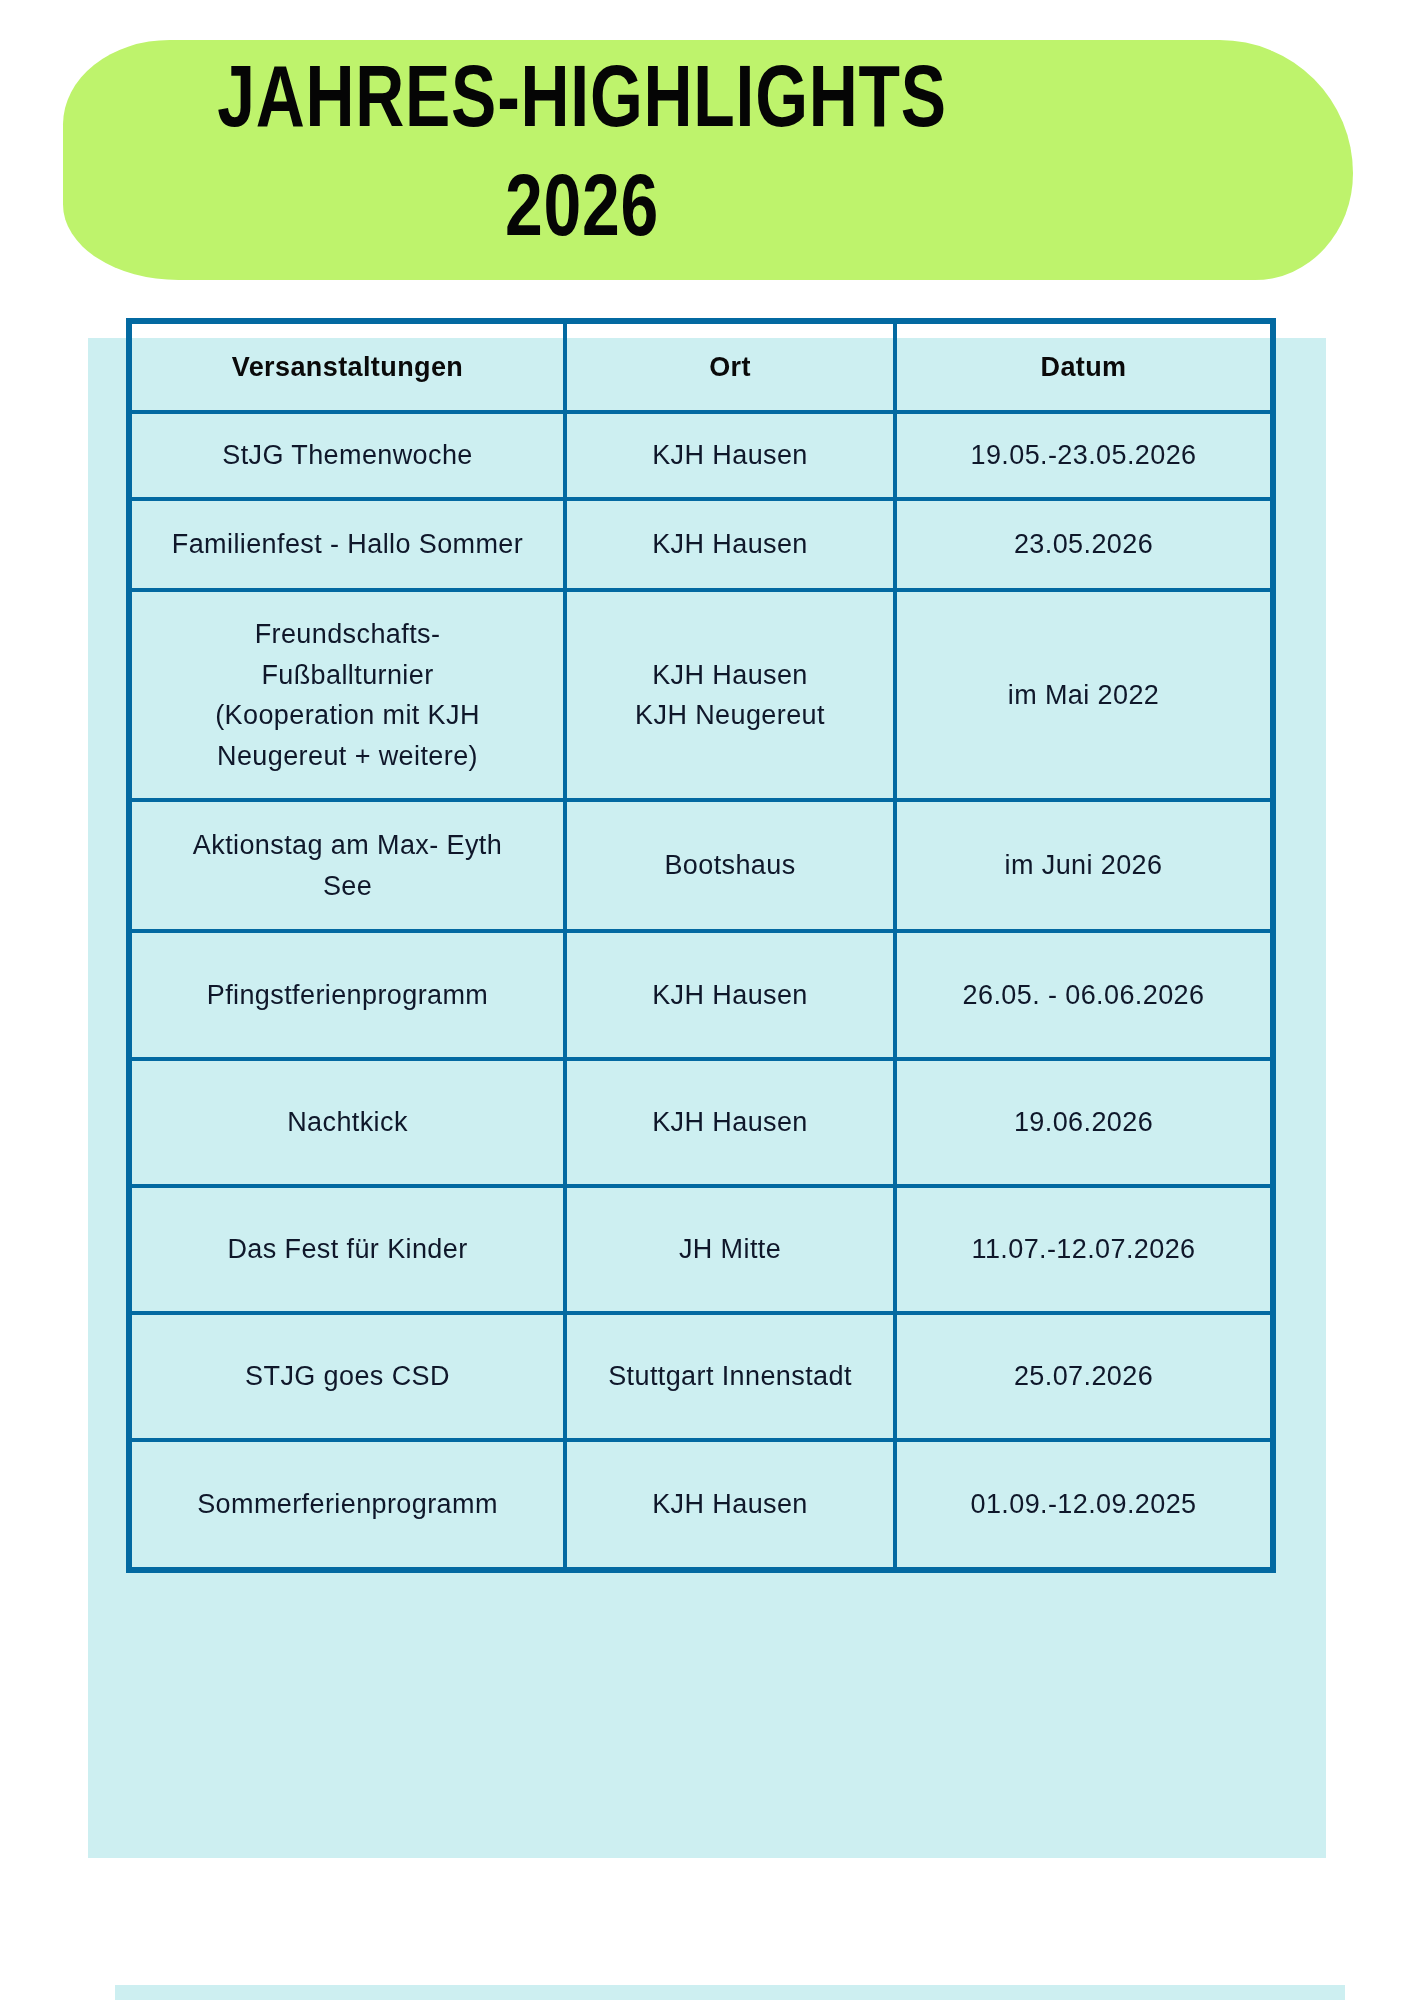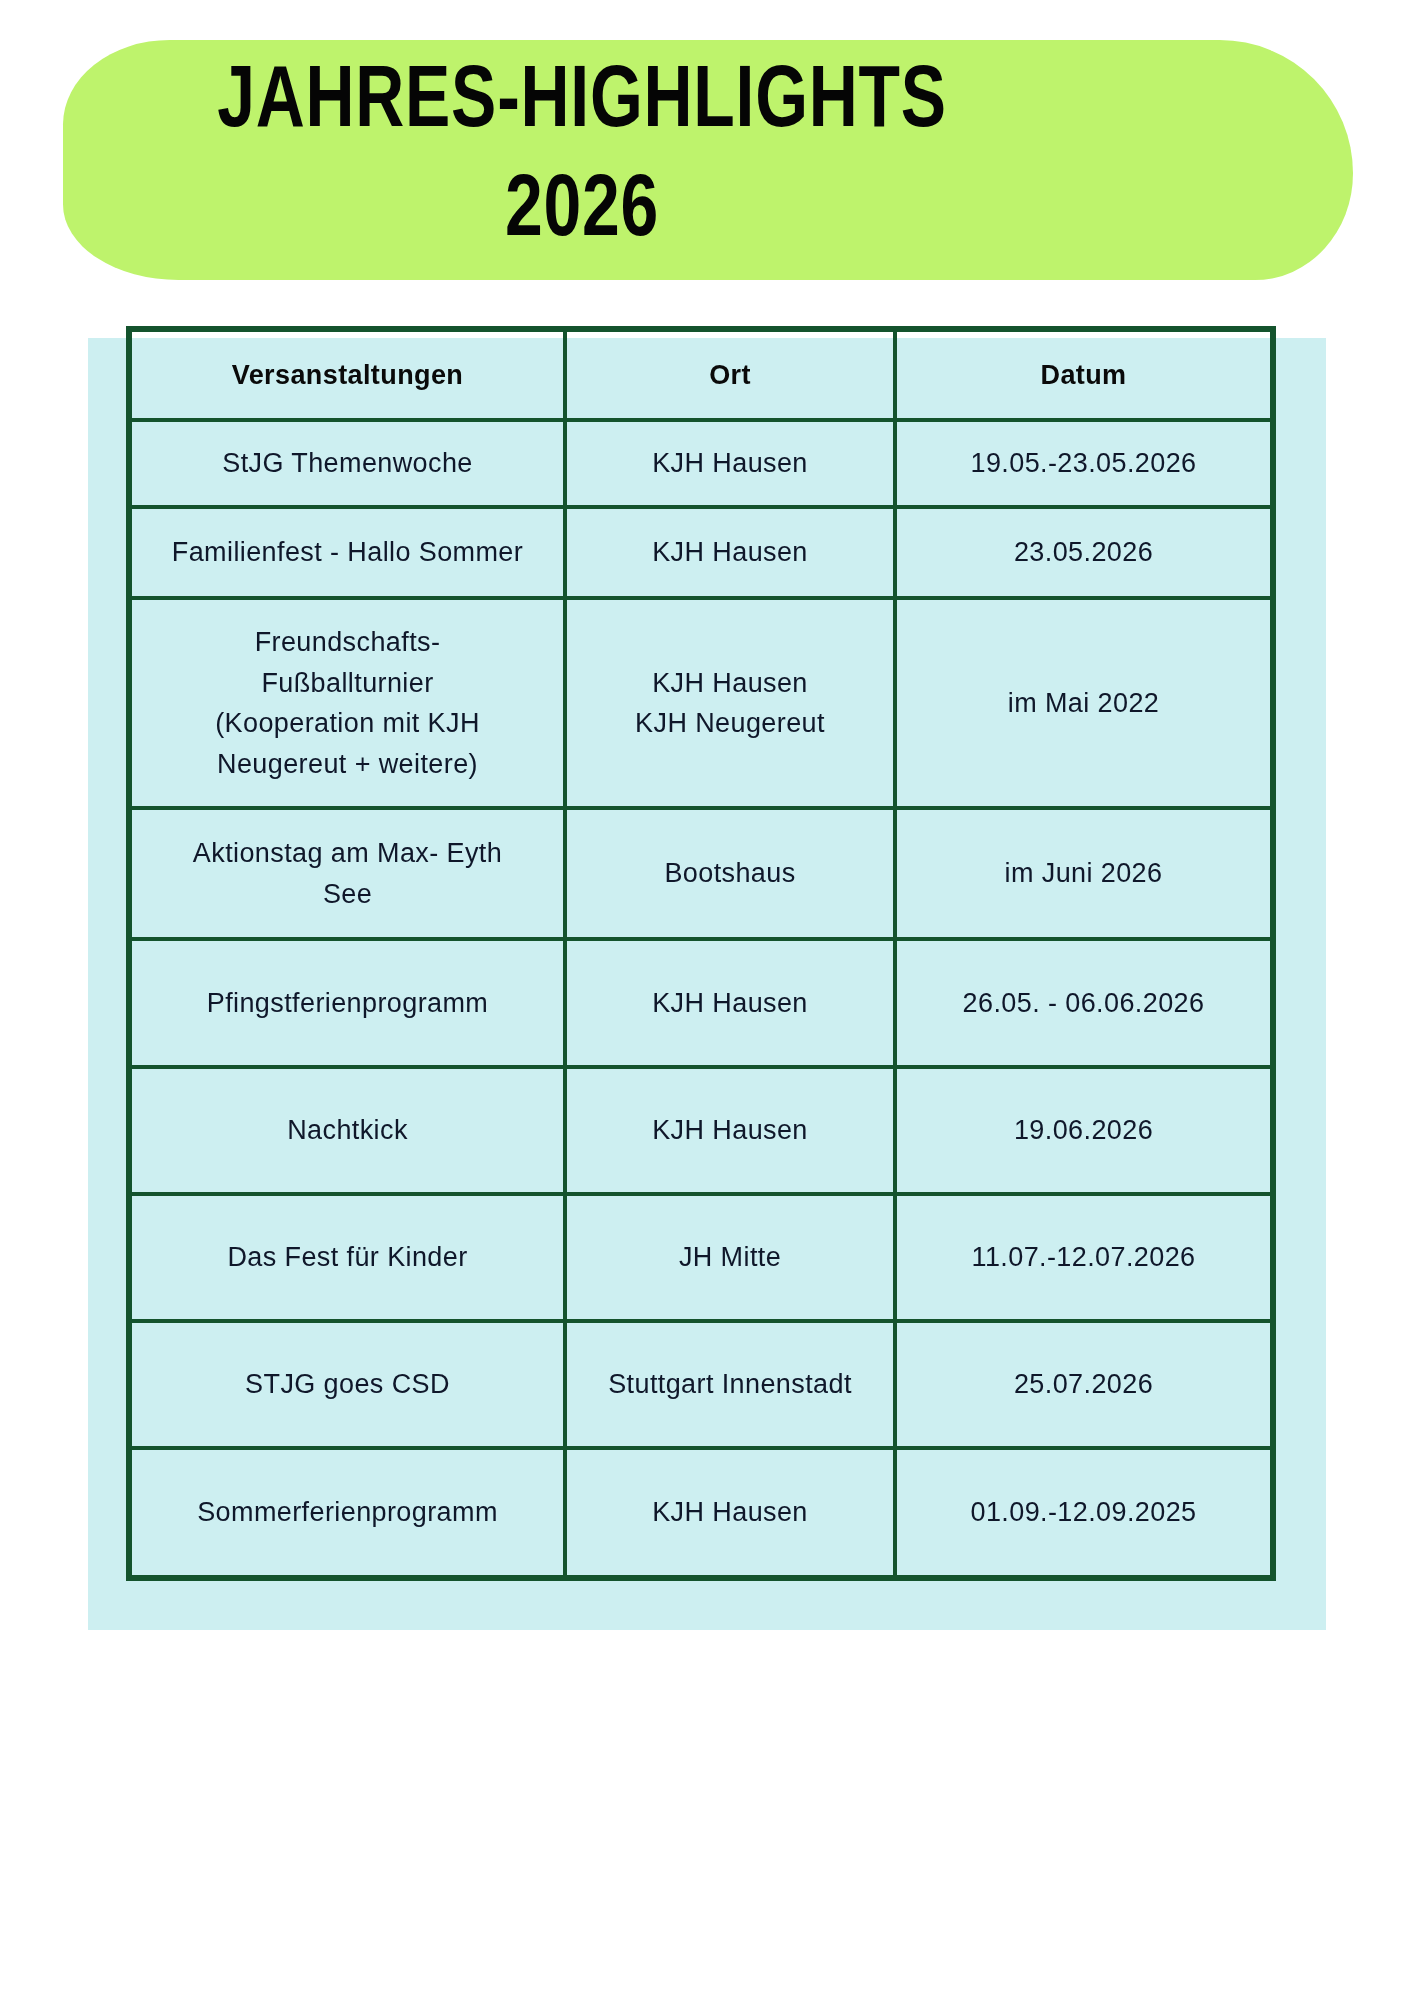--- a/index.html
+++ b/index.html
@@ -1,19 +1,19 @@
 <!DOCTYPE html>
 <html><head>
 <meta charset="utf-8">
 <style>
   html,body { margin:0; padding:0; }
   .page {
     position: relative;
     width: 1414px;
-    height: 1630px;
+    height: 2000px;
     background: #ffffff;
     overflow: hidden;
     font-family: "Liberation Sans", sans-serif;
     color: #1c1c1c;
     border-radius: 8px;
   }
 
   
   .blob {
     position: absolute;
@@ -69,22 +69,21 @@
     left: 126px;
     top: 318px;
   }
   table.events {
     border-collapse: collapse;
     table-layout: fixed;
     width: 1144px;
     background: transparent;
   }
   table.events, table.events td, table.events th {
-    border: 4px solid #14532d;
-    margin-top: 8px;
+    border: 4px solid #0369a1;
   }
   table.events { border-width: 6px; }
   table.events th, table.events td {
     padding: 2px 10px;
     text-align: center;
     vertical-align: middle;
     background: transparent;
     white-space: pre-line;
     overflow: hidden;
   }

